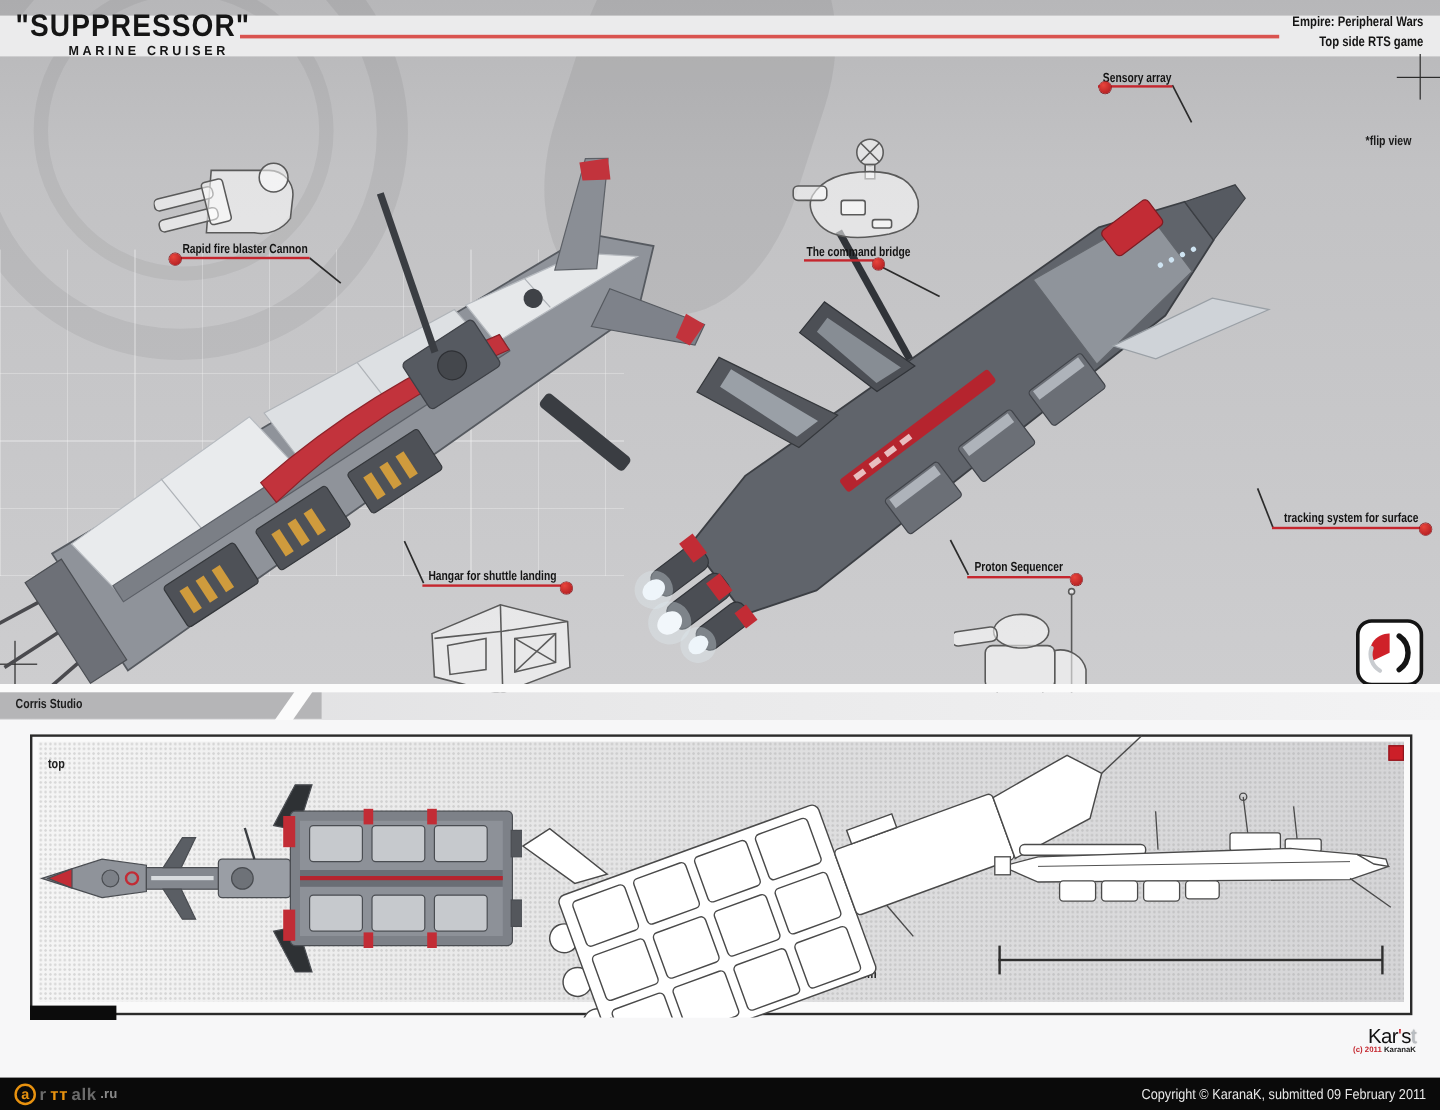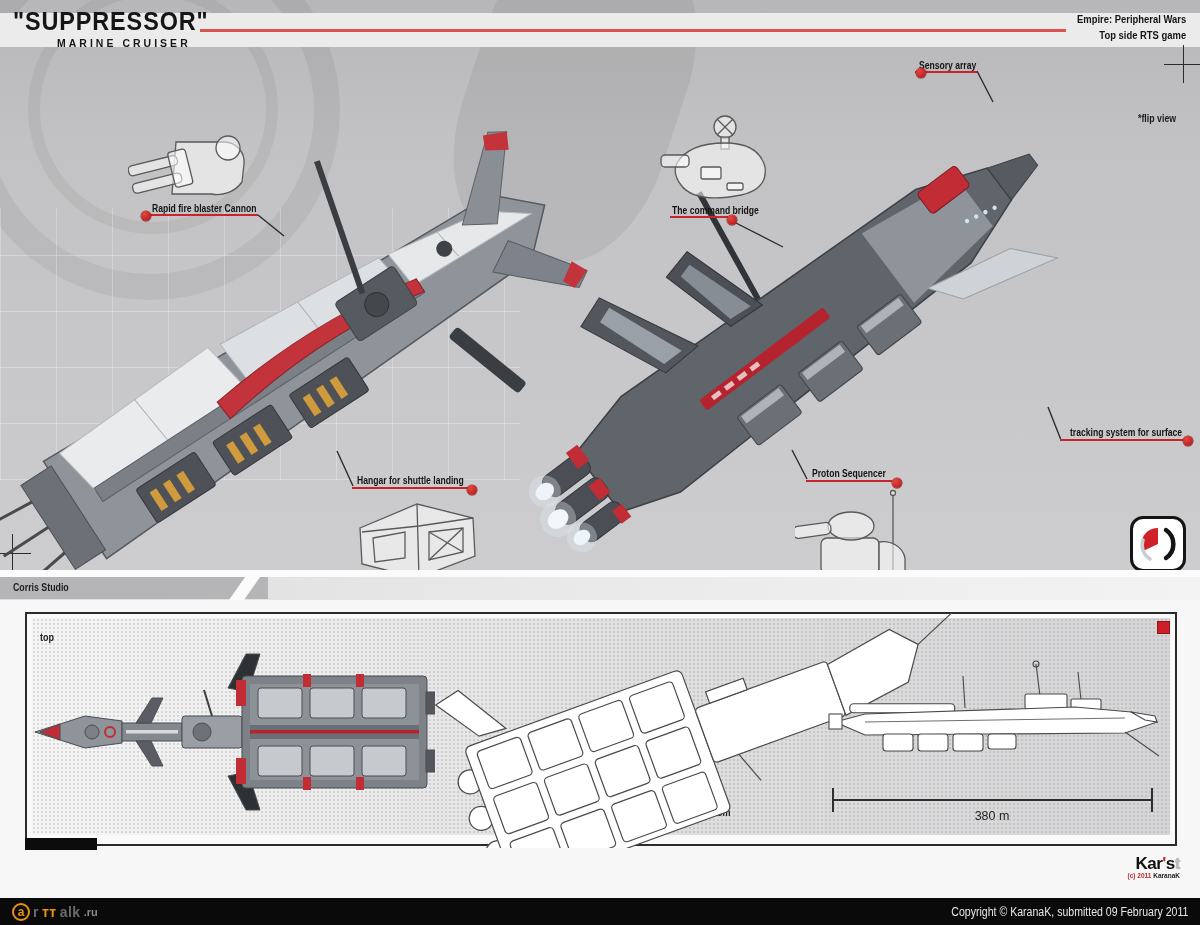--- a/index.html
+++ b/index.html
@@ -72,21 +72,21 @@
   .footer{position:absolute;left:0;top:898px;width:1200px;height:27px;background:#0a0a0a;
     display:flex;align-items:center;justify-content:space-between;padding:0 12px;}
   .copyright{font-size:12px;color:#e8e8e8;transform:scaleX(.88);transform-origin:100% 50%;white-space:nowrap;}
   .arttalk{display:flex;align-items:center;gap:3px;font-weight:800;}
   .arttalk .acircle{width:18px;height:18px;border:2.5px solid #e8920f;border-radius:50%;
     color:#e8920f;font-size:12px;display:flex;align-items:center;justify-content:center;line-height:1;}
   .arttalk .gray{color:#6b6b6b;font-size:14px;letter-spacing:.5px;}
   .arttalk .orange{color:#e8920f;font-size:14px;letter-spacing:.5px;}
   .arttalk .tld{color:#8a8a8a;font-size:11px;}
   .karst-logo{position:absolute;right:20px;top:855px;text-align:right;line-height:1;}
-  .karst-line{font-size:17px;font-weight:700;letter-spacing:-.5px;}
+  .karst-line{font-size:17px;font-weight:400;letter-spacing:-.5px;}
   .karst-line .k1{color:#101010;}
   .karst-line .ap{color:var(--accent,#c5262e);}
   .karst-line .kt{color:#b9bec3;text-shadow:0 0 1px #888;}
   .karst-sub{font-size:6.5px;font-weight:700;margin-top:1px;}
   .karst-sub .yr{color:var(--accent,#c5262e);}
   .karst-sub .nm{color:#222;}
 </style>
 </head>
 <body>
 
@@ -423,21 +423,20 @@
       <rect x="163" y="74" width="28" height="15" rx="3"></rect>
     </g>
     <line x1="40" y1="62" x2="300" y2="58" stroke-width=".8"></line>
     <line x1="300" y1="72" x2="334" y2="96"></line>
     <polygon points="306,52 330,56 332,62 320,60"></polygon>
   </svg>
 
   <div class="dim-line"></div>
   <div class="dim-tick" style="left:832px;"></div>
   <div class="dim-tick" style="left:1151px;"></div>
-  <div class="dim-label">380 m</div>
 
   <div class="black-corner"></div>
 
   <div class="karst-logo">
     <div class="karst-line"><span class="k1">Kar</span><span class="ap">'</span><span class="k1">s</span><span class="kt">t</span></div>
     <div class="karst-sub"><span class="yr">(c) 2011</span> <span class="nm">KaranaK</span></div>
   </div>
 
   <div class="footer">
     <div class="arttalk">

